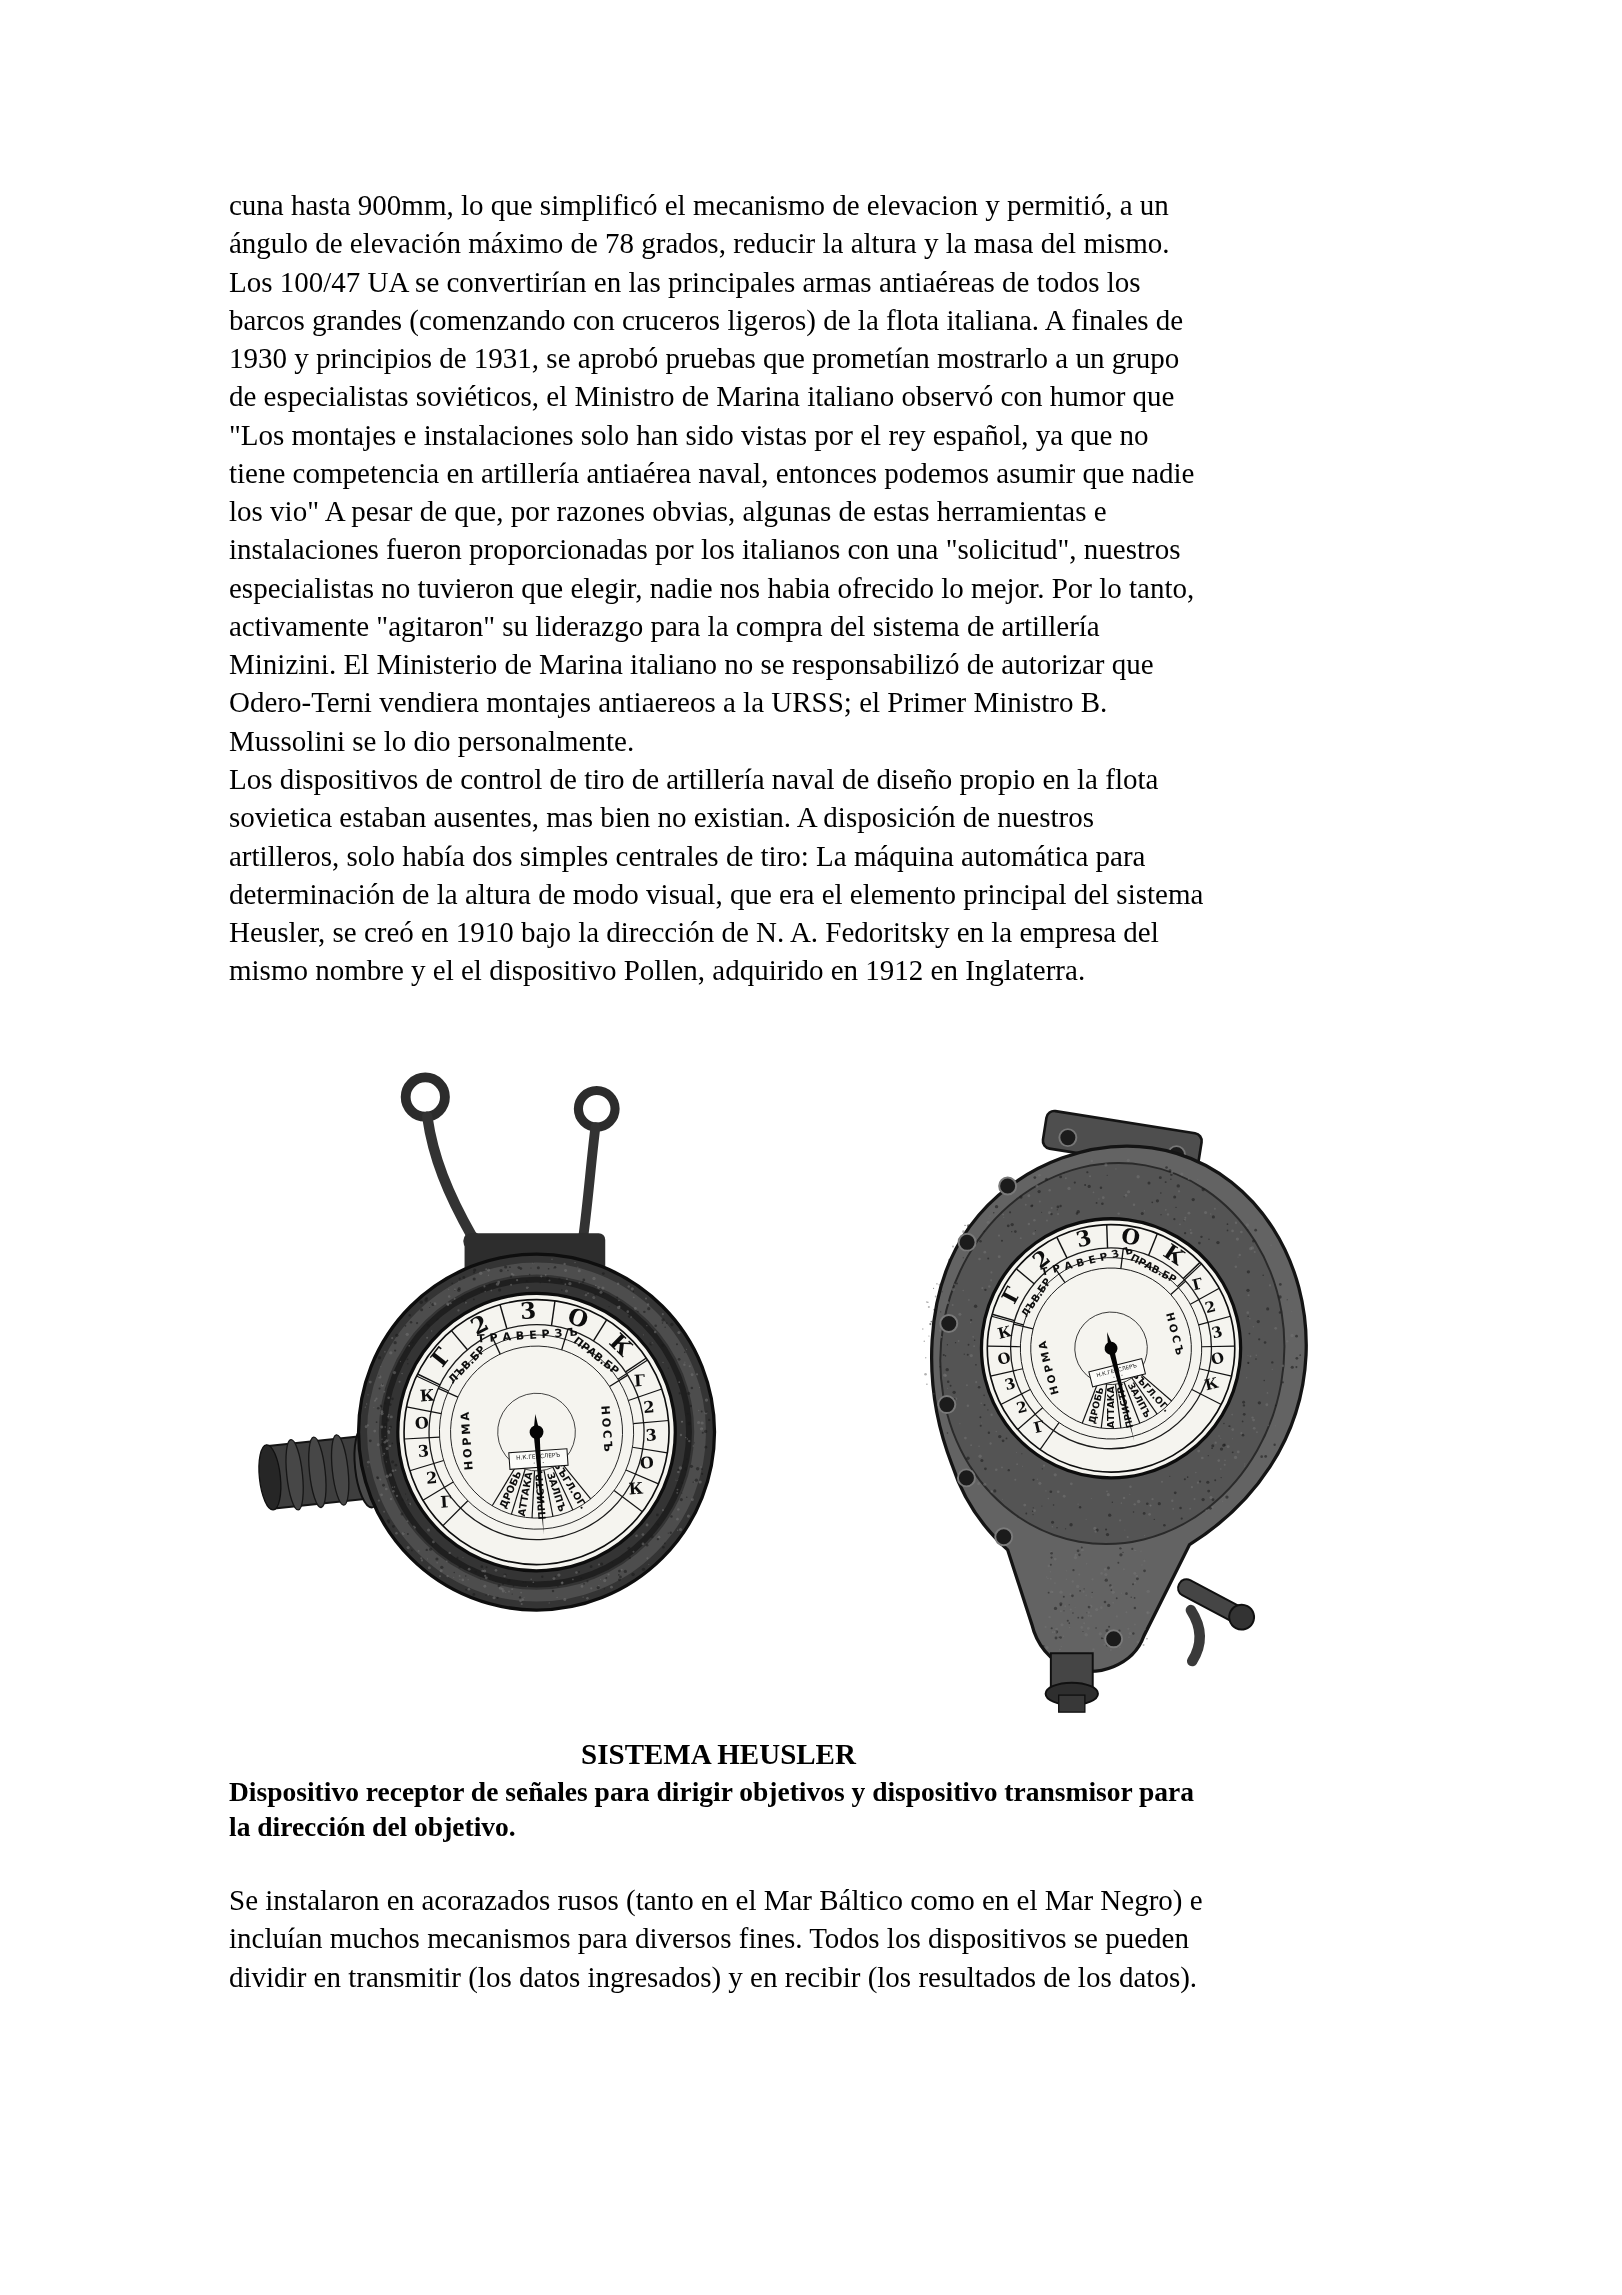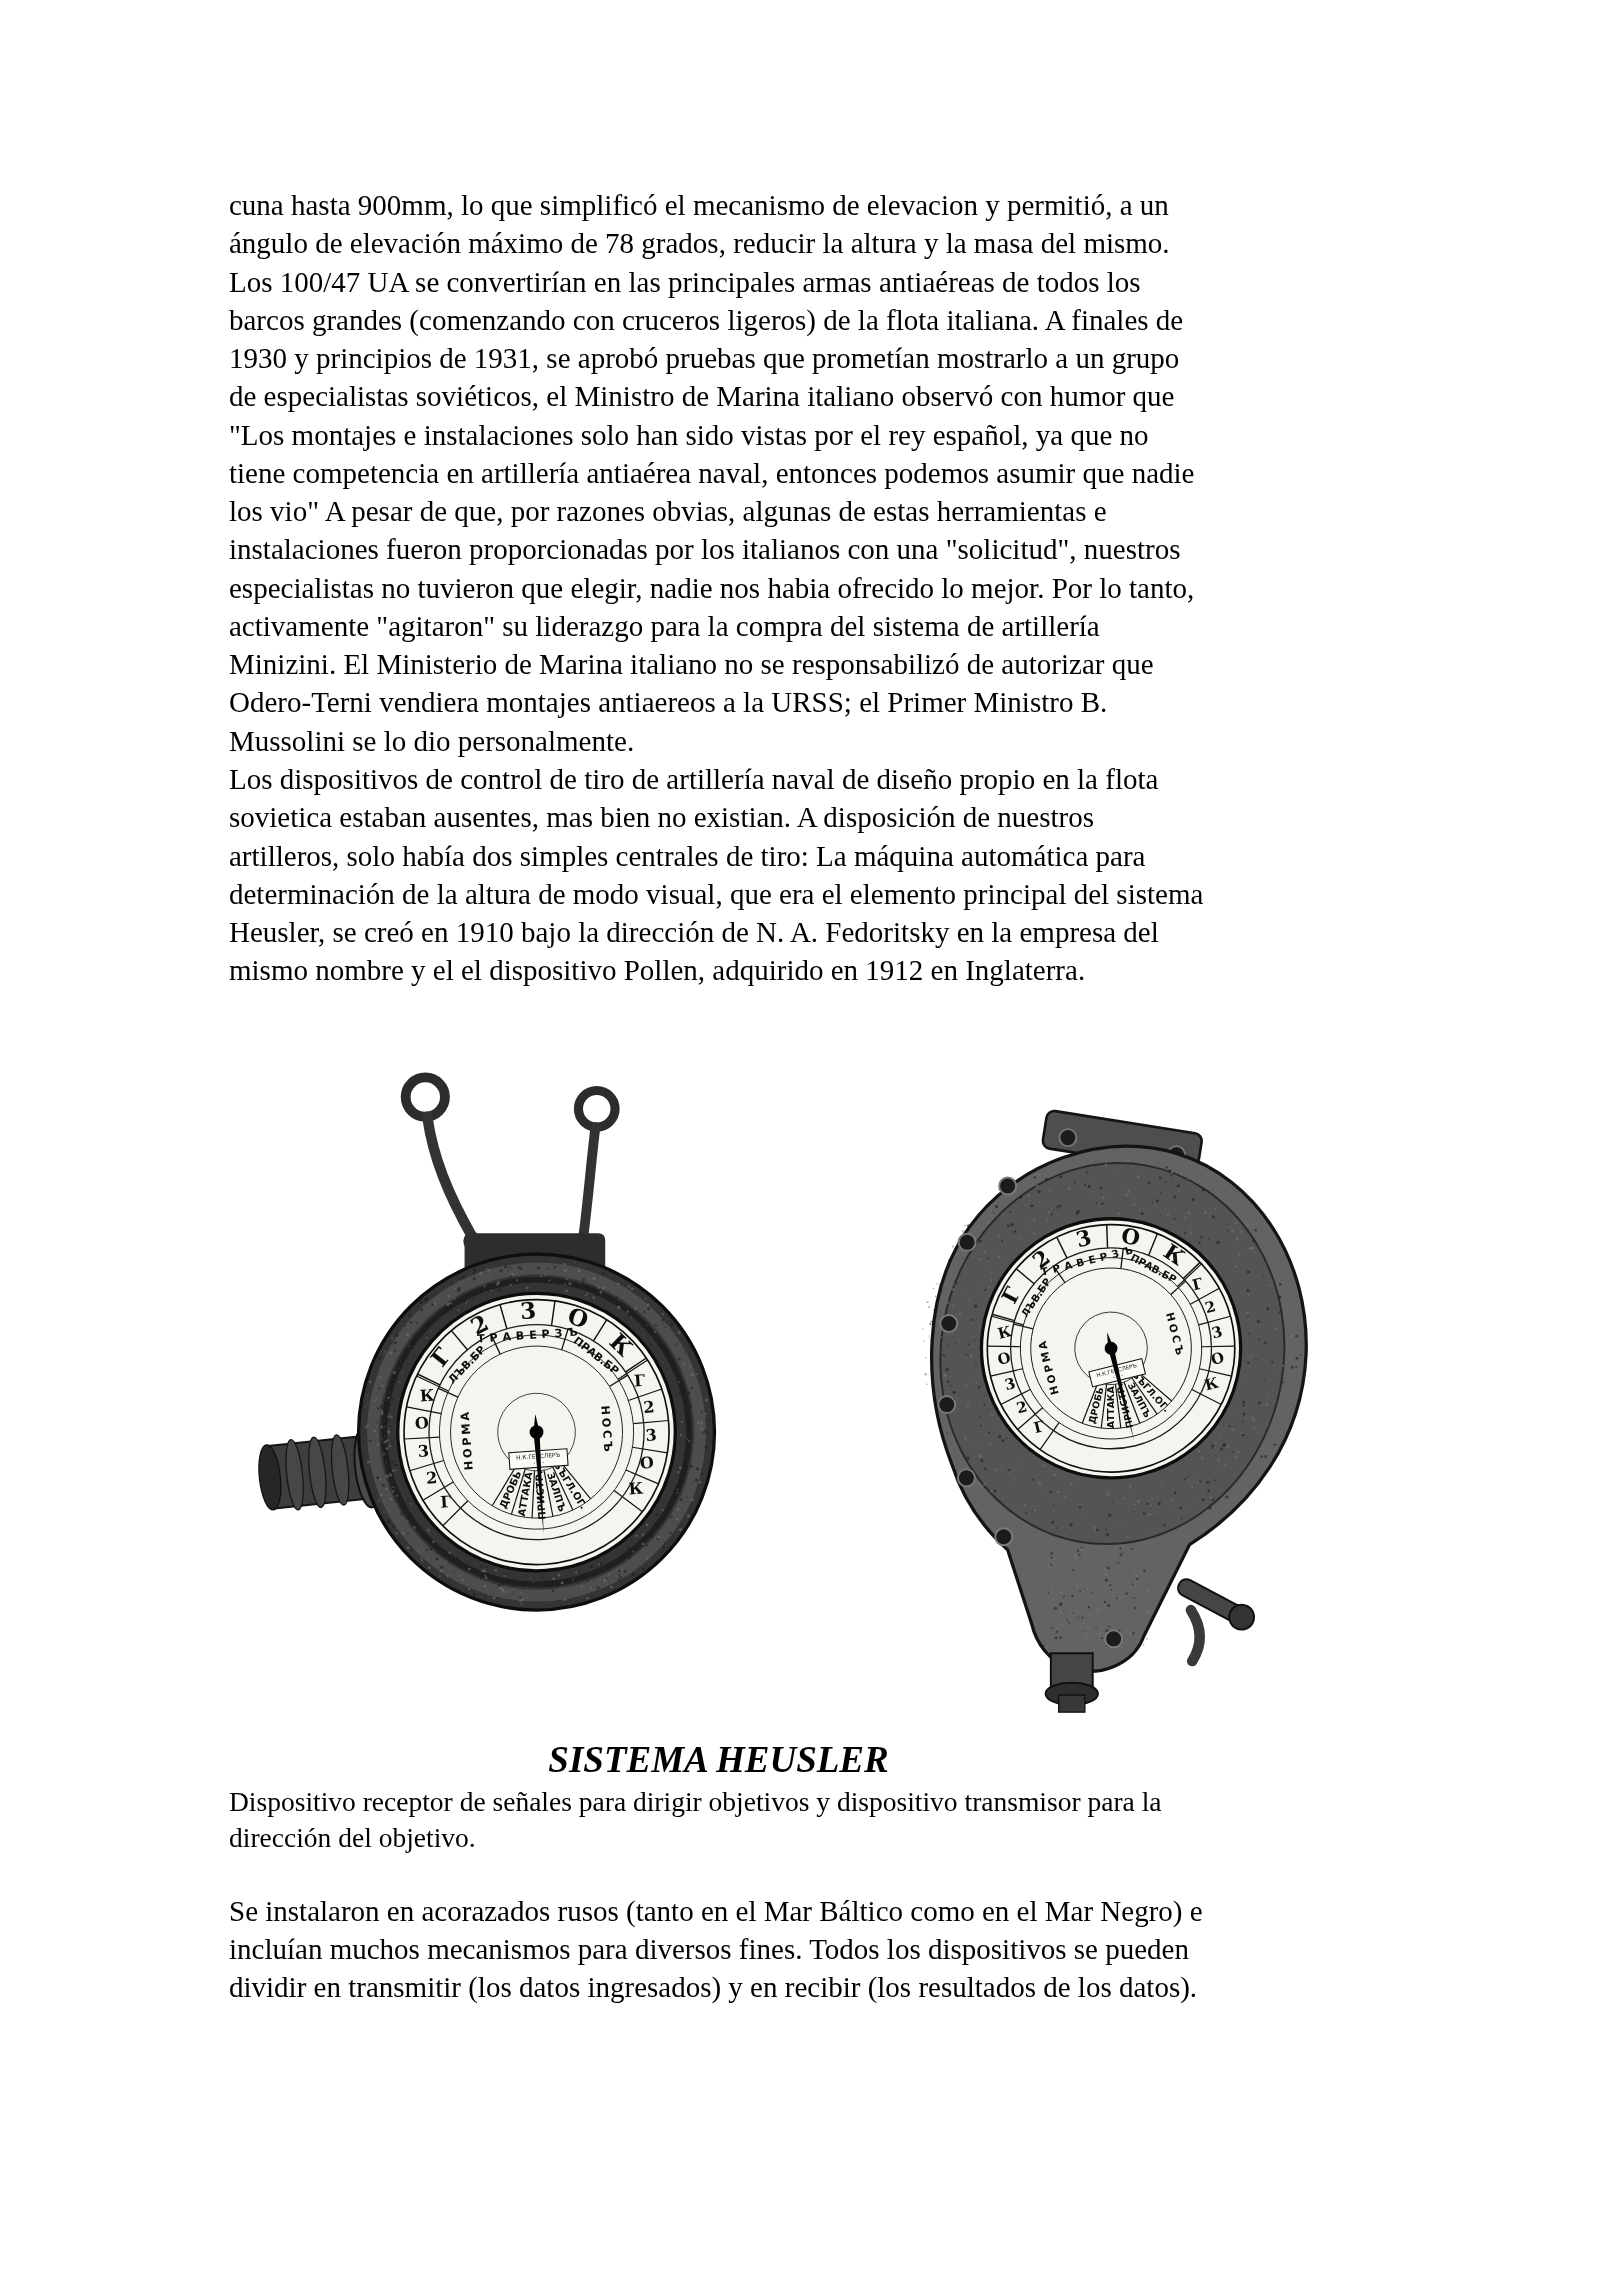--- a/index.html
+++ b/index.html
@@ -4,22 +4,22 @@
 <style>
   html, body { margin:0; padding:0; background:#ffffff; }
   .page {
     width:1444px; min-height:2295px; background:#ffffff; box-sizing:border-box;
     padding:186px 236px 52px 229px;
     font-family:"Liberation Serif", serif; color:#000;
   }
   .text-block p { margin:0; font-size:29px; line-height:1.32; }
   .figure { margin:56px 0 16.4px 0; }
   .figure svg { display:block; margin:0 auto; }
-  .caption-title { margin:3.9px 0 0 0; text-align:center; font-weight:bold; font-size:37px; line-height:1.3;font-style:italic; }
-  .caption-sub { margin:0; font-weight:normal; font-size:27.5px; line-height:1.3; }
+  .caption-title { margin:3.9px 0 0 0; text-align:center; font-weight:bold; font-size:29px; line-height:1.3; }
+  .caption-sub { margin:0; font-weight:bold; font-size:27.5px; line-height:1.3; }
   .para { margin:36px 0 0 0; font-size:29px; line-height:1.32; }
 </style>
 </head>
 <body>
 
 <div class="page">
 
   <div class="text-block">
     <p>cuna hasta 900mm, lo que simplificó el mecanismo de elevacion y permitió, a un ángulo de elevación máximo de 78 grados, reducir la altura y la masa del mismo.</p>
     <p>Los 100/47 UA se convertirían en las principales armas antiaéreas de todos los barcos grandes (comenzando con cruceros ligeros) de la flota italiana. A finales de 1930 y principios de 1931, se aprobó pruebas que prometían mostrarlo a un grupo de especialistas soviéticos, el Ministro de Marina italiano observó con humor que "Los montajes e instalaciones solo han sido vistas por el rey español, ya que no tiene competencia en artillería antiaérea naval, entonces podemos asumir que nadie los vio" A pesar de que, por razones obvias, algunas de estas herramientas e instalaciones fueron proporcionadas por los italianos con una "solicitud", nuestros especialistas no tuvieron que elegir, nadie nos habia ofrecido lo mejor. Por lo tanto, activamente "agitaron" su liderazgo para la compra del sistema de artillería Minizini. El Ministerio de Marina italiano no se responsabilizó de autorizar que Odero-Terni vendiera montajes antiaereos a la URSS; el Primer Ministro B. Mussolini se lo dio personalmente.</p>

